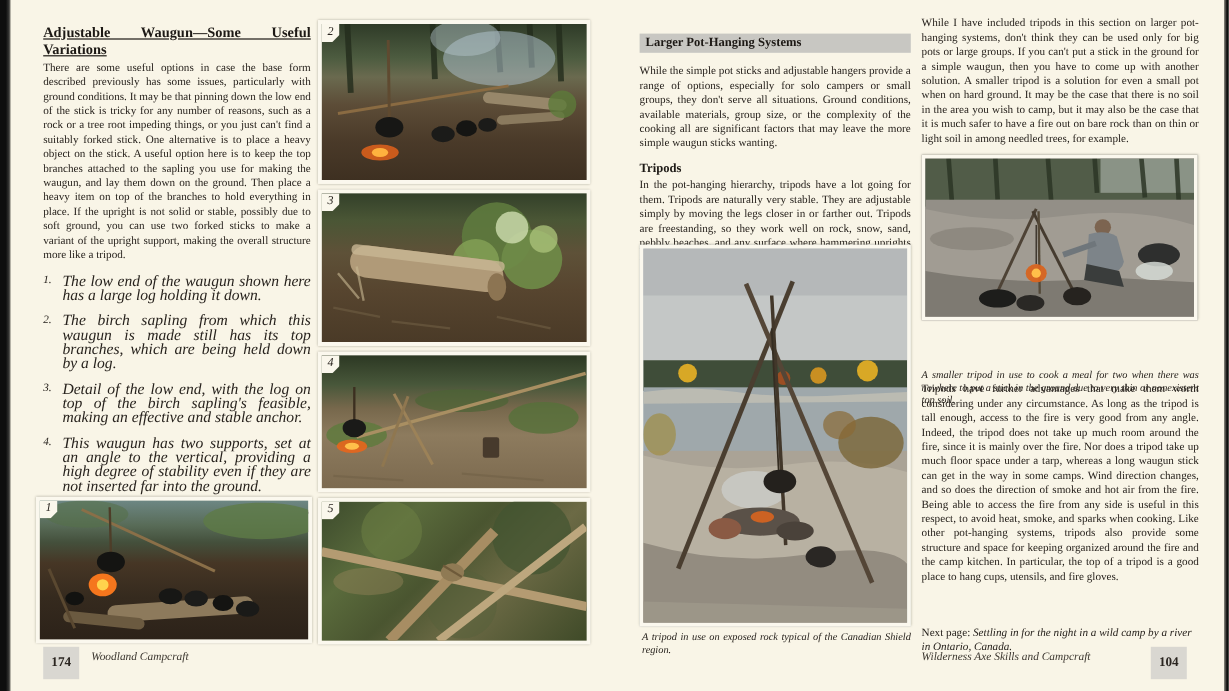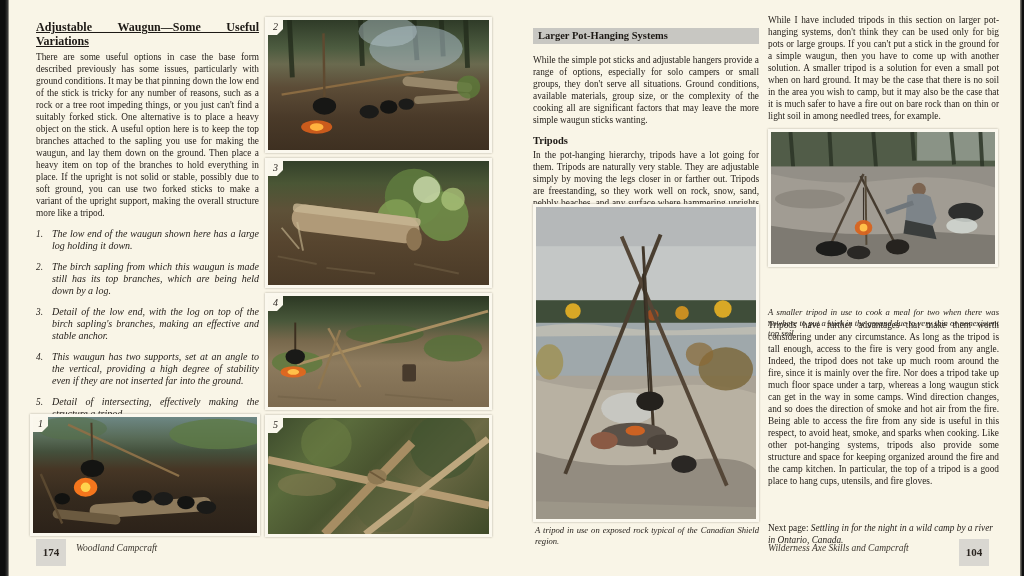--- a/index.html
+++ b/index.html
@@ -14,21 +14,21 @@
   .col-left{left:36px;top:20px;width:223px;}
   .col-mid{left:533px;top:28px;width:226px;}
   .col-right{left:768px;top:14px;width:231px;}
   h1.page-head{font-size:12px;line-height:14px;margin:0 0 3px 0;font-weight:bold;color:#1d1915;text-decoration:underline;}
   h2.sub-head{font-size:10.5px;line-height:12px;margin:9px 0 2px 0;font-weight:bold;color:#1d1915;}
   p.body{font-size:9.3px;line-height:12px;margin:0 0 9px 0;}
   .section-bar{background:#c8c7c2;font-weight:bold;font-size:10.5px;line-height:16px;height:16px;padding:0 5px;margin:0 0 10px 0;color:#1d1915;text-align:left;}
   ol.notes{list-style:none;margin:4px 0 0 0;padding:0;font-style:italic;}
   ol.notes .item{display:flex;margin:0 0 9px 0;}
   ol.notes .num{width:16px;flex:0 0 16px;font-size:9.3px;line-height:12px;}
-  ol.notes .txt{flex:1;font-size:10px;line-height:12px;text-align:justify;}
+  ol.notes .txt{flex:1;font-size:13px;line-height:12px;text-align:justify;}
   .caption{position:absolute;font-style:italic;font-size:8.6px;line-height:10.5px;text-align:justify;}
   .nextpage{position:absolute;left:768px;top:513px;width:231px;font-size:9.3px;line-height:12px;text-align:left;}
   .nextpage .it{font-style:italic;}
 
   
   .pagenum-box{position:absolute;width:30px;height:27px;background:#d9d7d1;
                font-weight:bold;font-size:11px;line-height:27px;text-align:center;color:#2a2520;}
   .box-174{left:36px;top:539px;}
   .box-175{left:959px;top:539px;}
   .foot-left{position:absolute;left:76px;top:543px;font-style:italic;font-size:9.5px;color:#3a352e;}
@@ -62,21 +62,21 @@
       <li class="item">
           <span class="num">1.</span>
           <span class="txt">The low end of the waugun shown here has a large log holding it down.</span>
         </li>
       <li class="item">
           <span class="num">2.</span>
           <span class="txt">The birch sapling from which this waugun is made still has its top branches, which are being held down by a log.</span>
         </li>
       <li class="item">
           <span class="num">3.</span>
-          <span class="txt">Detail of the low end, with the log on top of the birch sapling's branches, making an effective and stable anchor.</span>
+          <span class="txt">Detail of the low end, with the log on top of the birch sapling's feasible, making an effective and stable anchor.</span>
         </li>
       <li class="item">
           <span class="num">4.</span>
           <span class="txt">This waugun has two supports, set at an angle to the vertical, providing a high degree of stability even if they are not inserted far into the ground.</span>
         </li>
       <li class="item">
           <span class="num">5.</span>
           <span class="txt">Detail of intersecting, effectively making the structure a tripod.</span>
         </li>
     </ol>

